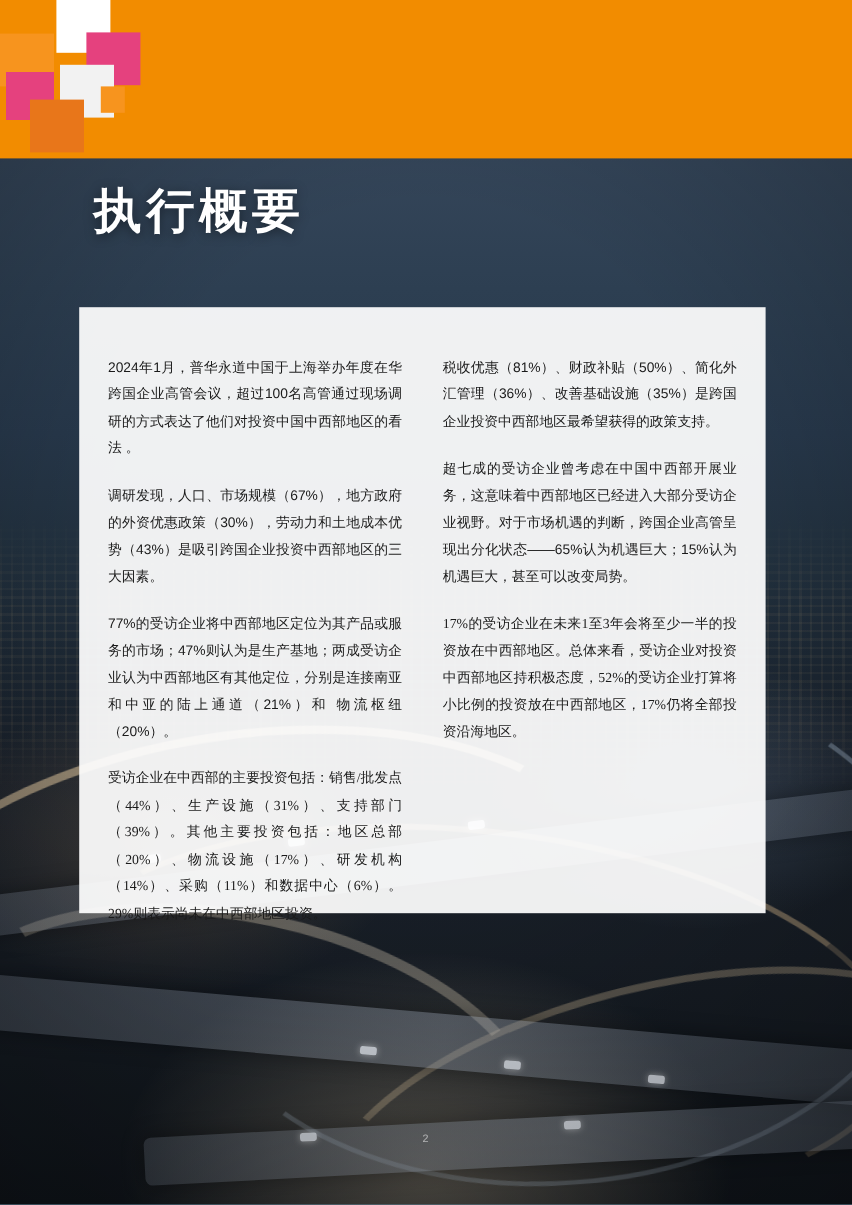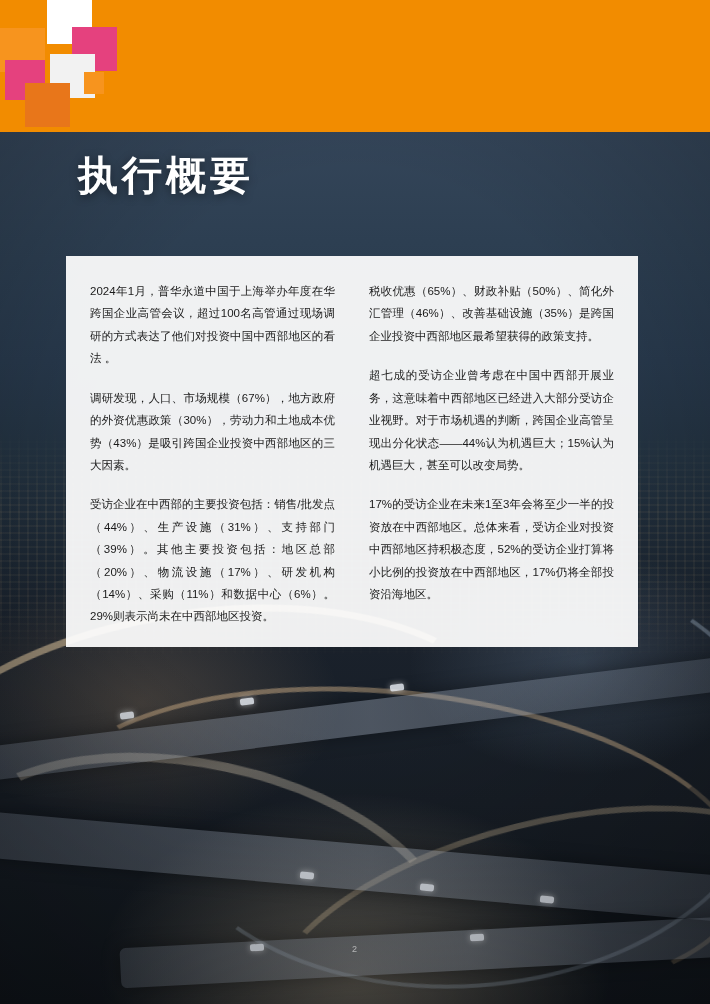--- a/index.html
+++ b/index.html
@@ -155,40 +155,40 @@
     letter-spacing: 4px;
     text-shadow: 0 2px 10px rgba(0,0,0,0.45);
   }
 
   
   .panel {
     position: absolute;
     left: 66px;
     top: 256px;
     width: 572px;
-    height: 391px;
+    height: 505px;
     background: rgba(255,255,255,0.93);
     display: flex;
     gap: 34px;
-    padding: 24px 24px 10px 24px;
+    padding: 40px 24px 10px 24px;
     box-sizing: border-box;
   }
   .col {
     flex: 1 1 0;
     min-width: 0;
   }
   .col p {
     margin: 0 0 17px 0;
     color: #1a1a1a;
     font-size: 11.5px;
     line-height: 1.95;
     text-align: justify;
     text-justify: inter-ideograph;
   }
-  .col p:last-child { margin-bottom: 0; }
+  .col p:last-child { margin-bottom: 0; font-family: Liberation Serif, serif; }
 
   
   .pagenum {
     position: absolute;
     left: 352px;
     top: 944px;
     color: rgba(255,255,255,0.55);
     font-size: 9px;
   }
 </style>
@@ -229,24 +229,25 @@
       <div class="cube c-orange-c"></div>
     </div>
   </div>
 
   <div class="title">执行概要</div>
 
   <div class="panel">
     <div class="col">
       <p>2024年1月，普华永道中国于上海举办年度在华跨国企业高管会议，超过100名高管通过现场调研的方式表达了他们对投资中国中西部地区的看法 。</p>
       <p>调研发现，人口、市场规模（67%），地方政府的外资优惠政策（30%），劳动力和土地成本优势（43%）是吸引跨国企业投资中西部地区的三大因素。</p>
+      <p>77%的受访企业将中西部地区定位为其产品或服务的市场；47%则认为是生产基地；两成受访企业认为中西部地区有其他定位，分别是连接南亚和中亚的陆上通道（21%）和 物流枢纽（20%）。</p>
       <p>受访企业在中西部的主要投资包括：销售/批发点（44%）、生产设施（31%）、支持部门（39%）。其他主要投资包括：地区总部（20%）、物流设施（17%）、研发机构（14%）、采购（11%）和数据中心（6%）。29%则表示尚未在中西部地区投资。</p>
     </div>
     <div class="col">
-      <p>税收优惠（65%）、财政补贴（50%）、简化外汇管理（46%）、改善基础设施（35%）是跨国企业投资中西部地区最希望获得的政策支持。</p>
-      <p>超七成的受访企业曾考虑在中国中西部开展业务，这意味着中西部地区已经进入大部分受访企业视野。对于市场机遇的判断，跨国企业高管呈现出分化状态——44%认为机遇巨大；15%认为机遇巨大，甚至可以改变局势。</p>
+      <p>税收优惠（81%）、财政补贴（50%）、简化外汇管理（36%）、改善基础设施（35%）是跨国企业投资中西部地区最希望获得的政策支持。</p>
+      <p>超七成的受访企业曾考虑在中国中西部开展业务，这意味着中西部地区已经进入大部分受访企业视野。对于市场机遇的判断，跨国企业高管呈现出分化状态——65%认为机遇巨大；15%认为机遇巨大，甚至可以改变局势。</p>
       <p>17%的受访企业在未来1至3年会将至少一半的投资放在中西部地区。总体来看，受访企业对投资中西部地区持积极态度，52%的受访企业打算将小比例的投资放在中西部地区，17%仍将全部投资沿海地区。</p>
     </div>
   </div>
 
   <div class="pagenum">2</div>
 
 </div>
 
 </body></html>

